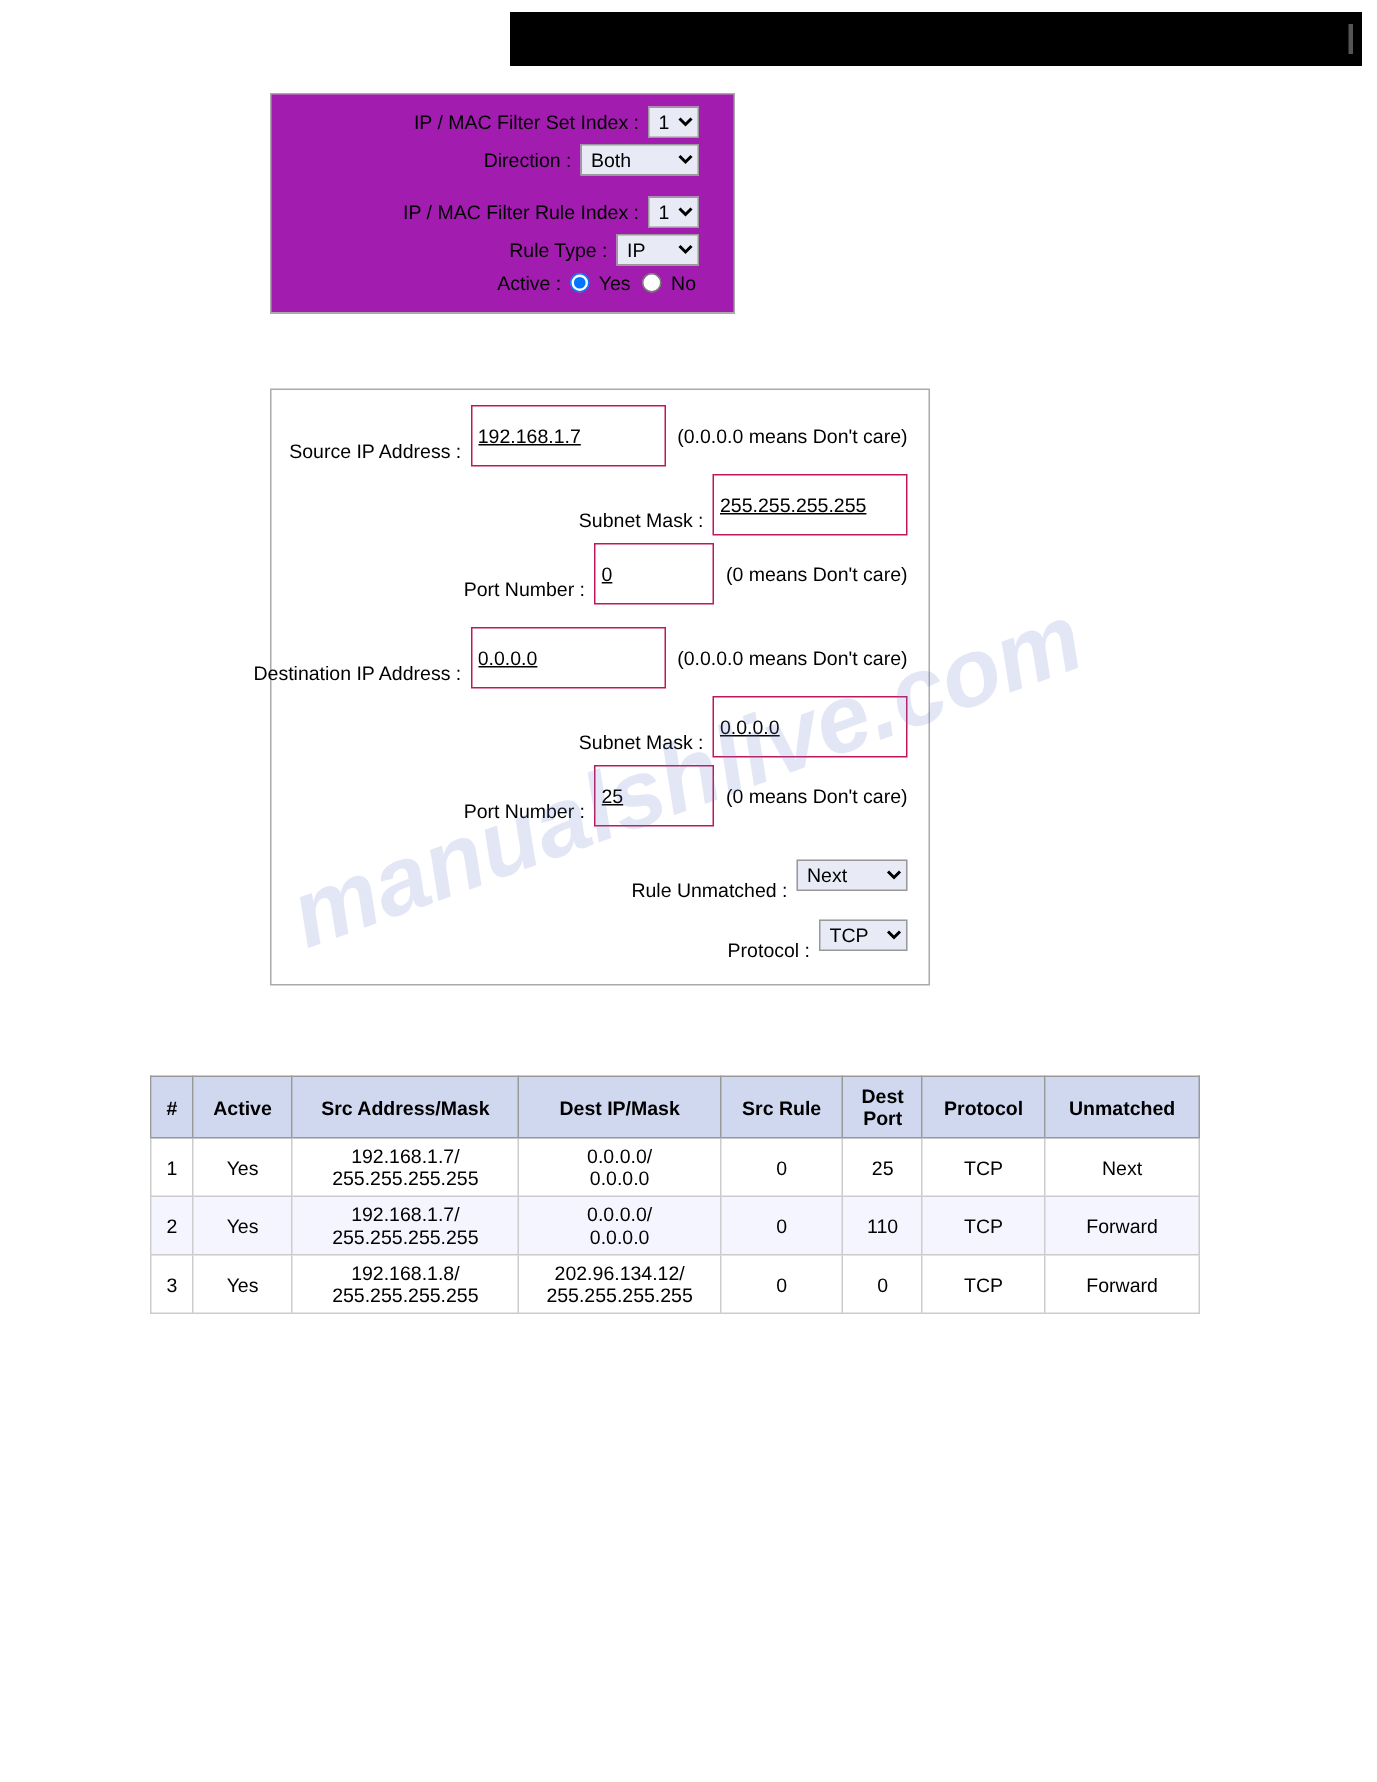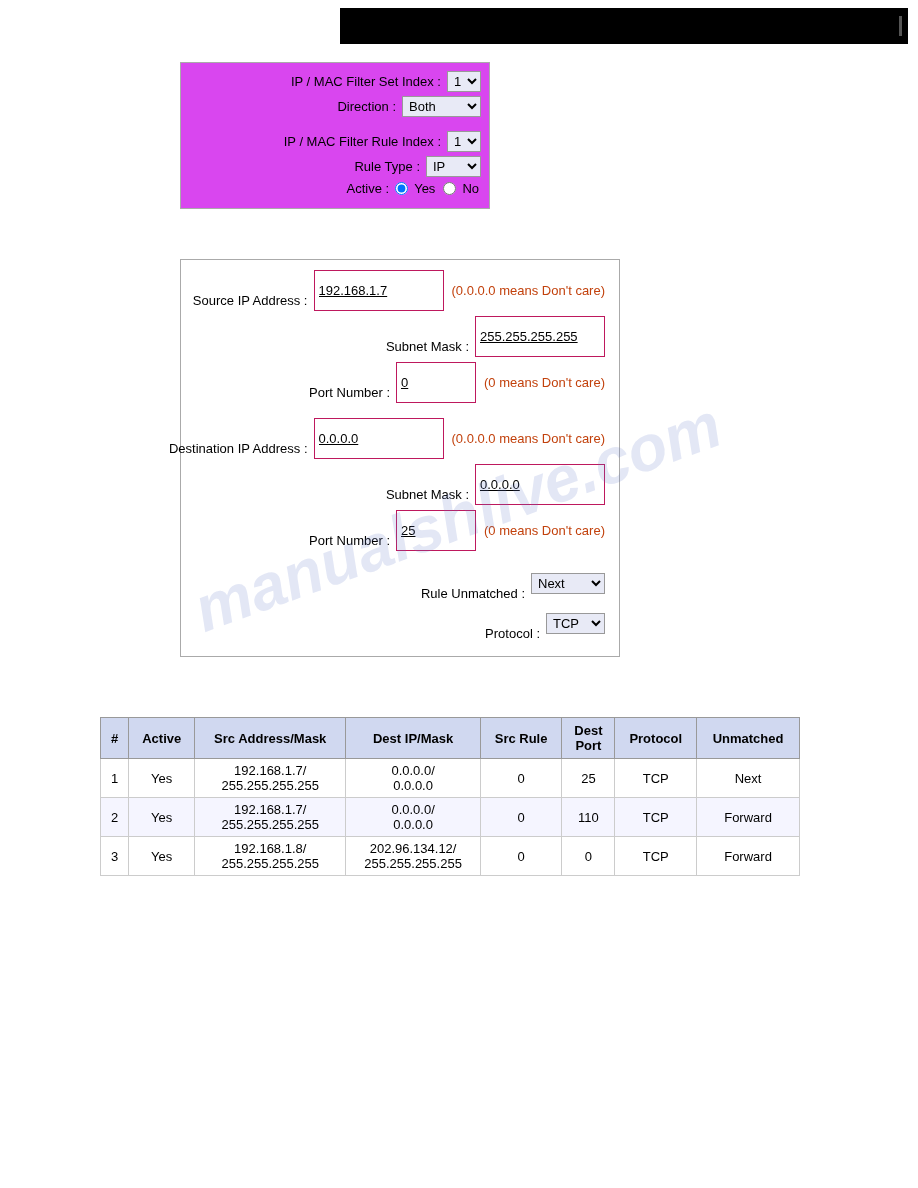--- a/index.html
+++ b/index.html
@@ -32,22 +32,22 @@
       margin-left: 4px;
     }
 
     
     .top-form-container {
       margin: 18px 0 0 180px;
       width: 310px;
     }
     .form-table {
       border: 1px solid #aaa;
-      padding: 8px 8px;
-      background: #d946ef;
+      padding: 8px 23px;
+      background: #a21caf;
       width: 100%;
     }
     .form-row {
       display: flex;
       align-items: center;
       justify-content: flex-end;
       margin-bottom: 4px;
     }
     .form-row label {
       text-align: right;
@@ -99,21 +99,21 @@
     }
     .mid-form-row input[type="text"] {
       font-size: 13px;
       padding: 12px 4px;
       border: 1px solid #be185d;
       width: 130px;
       text-decoration: underline;
     }
     .mid-form-row .hint {
       margin-left: 8px;
-      color: #c2410c;
+      color: #000000;
       white-space: nowrap;
     }
     .mid-divider {
       height: 10px;
     }
     .mid-form-row select {
       font-size: 13px;
       padding: 1px 2px;
       border: 1px solid #999;
       background: #e8eaf6;

